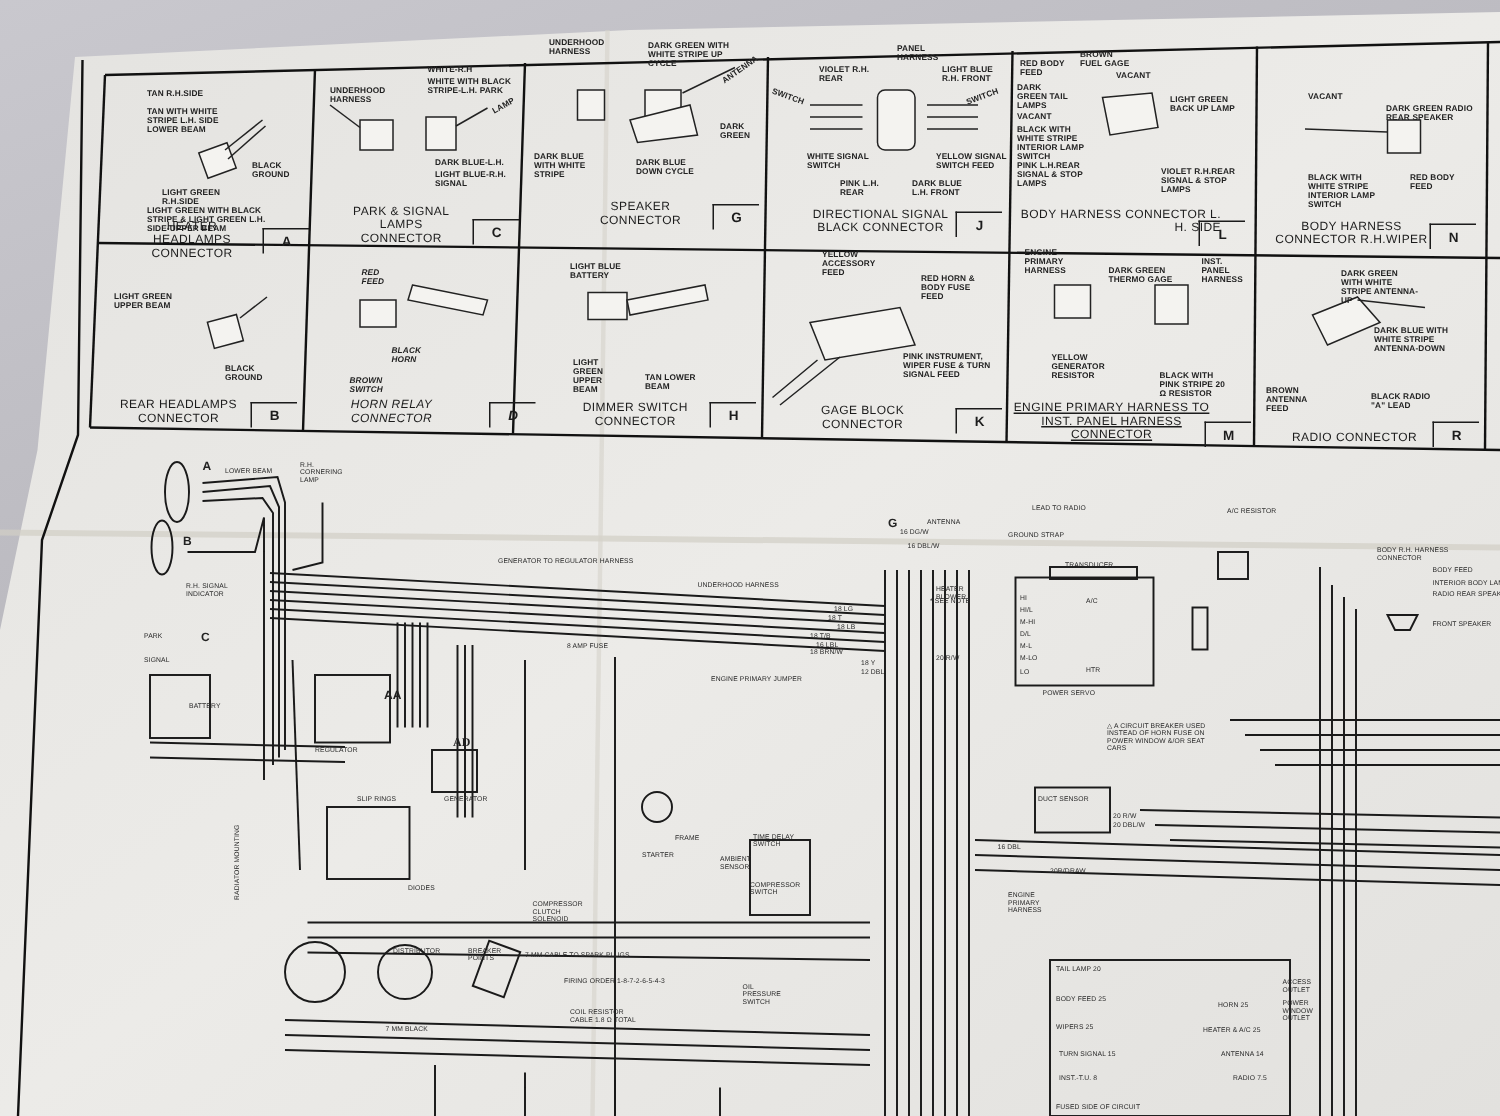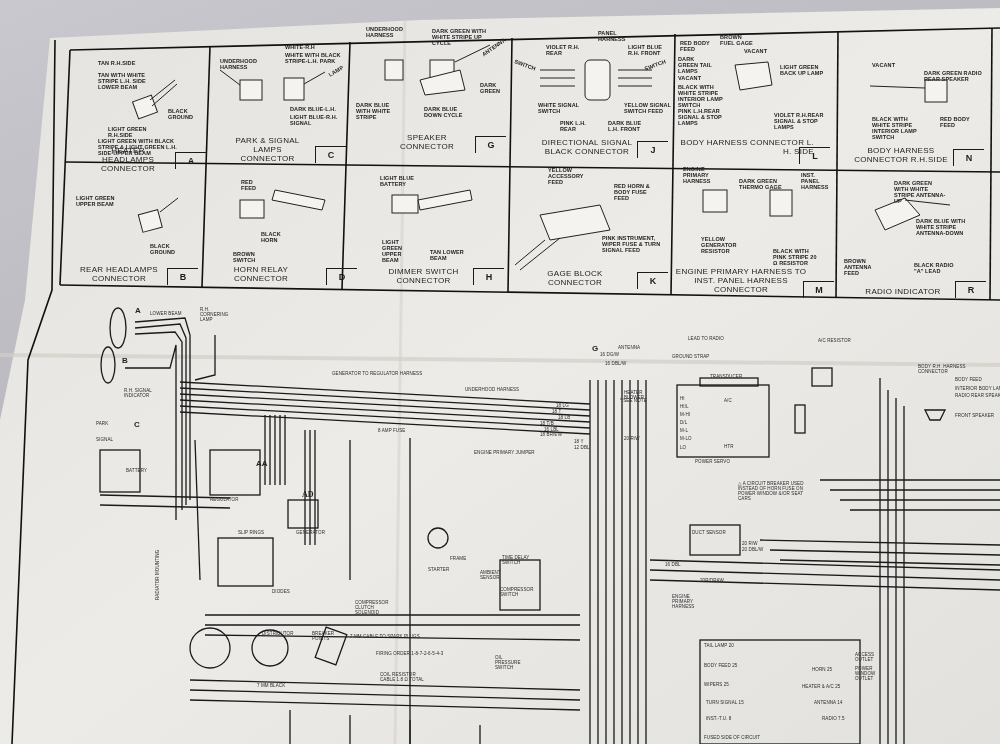--- a/index.html
+++ b/index.html
@@ -193,32 +193,32 @@
   <div class="lbl" style="left:100px;top:82px;width:58px;white-space:normal;">VIOLET R.H.REAR SIGNAL &amp; STOP LAMPS</div>
   <div class="title" style="left:0px;width:140px;right:auto;bottom:10px;text-align:right;">BODY HARNESS CONNECTOR L. H. SIDE</div>
   <div class="code" style="right:6px;bottom:2px;">L</div>
 </div>
 
 <div class="panel" style="left:838px;top:32px;width:152px;height:136px;border:none;">
   <div class="lbl" style="left:34px;top:30px;">VACANT</div>
   <div class="lbl" style="left:86px;top:38px;width:60px;white-space:normal;">DARK GREEN RADIO REAR SPEAKER</div>
   <div class="lbl" style="left:34px;top:84px;width:46px;white-space:normal;">BLACK WITH WHITE STRIPE INTERIOR LAMP SWITCH</div>
   <div class="lbl" style="left:102px;top:84px;width:30px;white-space:normal;">RED BODY FEED</div>
-  <div class="title" style="left:8px;width:110px;right:auto;bottom:4px;">BODY HARNESS CONNECTOR R.H.SIDE</div>
+  <div class="title" style="left:8px;width:110px;right:auto;bottom:4px;">BODY HARNESS CONNECTOR R.H.WIPER</div>
   <div class="code" style="right:6px;bottom:2px;">N</div>
 </div>
 
 <div class="panel" style="left:64px;top:165px;width:140px;height:120px;border:none;">
   <div class="lbl" style="left:12px;top:30px;width:40px;white-space:normal;">LIGHT GREEN UPPER BEAM</div>
   <div class="lbl" style="left:86px;top:78px;width:30px;white-space:normal;">BLACK GROUND</div>
   <div class="title" style="left:10px;width:90px;right:auto;bottom:2px;">REAR HEADLAMPS CONNECTOR</div>
   <div class="code" style="right:6px;bottom:0px;">B</div>
 </div>
 
-<div class="panel" style="left:205px;top:165px;width:156px;height:122px;border:none;">
+<div class="panel" style="left:205px;top:165px;width:156px;height:122px;border:none;font-style:italic;">
   <div class="lbl" style="left:36px;top:14px;width:22px;white-space:normal;">RED FEED</div>
   <div class="lbl" style="left:56px;top:66px;width:24px;white-space:normal;">BLACK HORN</div>
   <div class="lbl" style="left:28px;top:86px;width:26px;white-space:normal;">BROWN SWITCH</div>
   <div class="title" style="left:6px;width:100px;right:auto;bottom:4px;">HORN RELAY CONNECTOR</div>
   <div class="code" style="right:4px;bottom:2px;">D</div>
 </div>
 
 <div class="panel" style="left:346px;top:163px;width:162px;height:126px;border:none;">
   <div class="lbl" style="left:34px;top:12px;width:36px;white-space:normal;">LIGHT BLUE BATTERY</div>
   <div class="lbl" style="left:36px;top:76px;width:34px;white-space:normal;">LIGHT GREEN UPPER BEAM</div>
@@ -234,30 +234,30 @@
   <div class="title" style="left:10px;width:110px;right:auto;bottom:4px;">GAGE BLOCK CONNECTOR</div>
   <div class="code" style="right:4px;bottom:2px;">K</div>
 </div>
 
 <div class="panel" style="left:673px;top:166px;width:163px;height:130px;border:none;">
   <div class="lbl" style="left:10px;top:0px;width:30px;white-space:normal;">ENGINE PRIMARY HARNESS</div>
   <div class="lbl" style="left:66px;top:12px;width:44px;white-space:normal;">DARK GREEN THERMO GAGE</div>
   <div class="lbl" style="left:128px;top:6px;width:30px;white-space:normal;">INST. PANEL HARNESS</div>
   <div class="lbl" style="left:28px;top:70px;width:34px;white-space:normal;">YELLOW GENERATOR RESISTOR</div>
   <div class="lbl" style="left:100px;top:82px;width:46px;white-space:normal;">BLACK WITH PINK STRIPE 20 Ω RESISTOR</div>
-  <div class="title" style="left:2px;width:132px;right:auto;bottom:2px;">ENGINE PRIMARY HARNESS TO INST. PANEL HARNESS CONNECTOR</div>
+  <div class="title" style="left:2px;width:132px;right:auto;bottom:2px;text-decoration:underline;">ENGINE PRIMARY HARNESS TO INST. PANEL HARNESS CONNECTOR</div>
   <div class="code" style="right:2px;bottom:-2px;">M</div>
 </div>
 
 <div class="panel" style="left:838px;top:168px;width:152px;height:132px;border:none;">
   <div class="lbl" style="left:56px;top:12px;width:52px;white-space:normal;">DARK GREEN WITH WHITE STRIPE ANTENNA-UP</div>
   <div class="lbl" style="left:78px;top:50px;width:52px;white-space:normal;">DARK BLUE WITH WHITE STRIPE ANTENNA-DOWN</div>
   <div class="lbl" style="left:6px;top:90px;width:44px;white-space:normal;">BROWN ANTENNA FEED</div>
   <div class="lbl" style="left:76px;top:94px;width:50px;white-space:normal;">BLACK RADIO "A" LEAD</div>
-  <div class="title" style="left:20px;width:90px;right:auto;bottom:4px;">RADIO INDICATOR</div>
+  <div class="title" style="left:20px;width:90px;right:auto;bottom:4px;">RADIO CONNECTOR</div>
   <div class="code" style="right:4px;bottom:2px;">R</div>
 </div>
 
 <div class="wlbl" style="left:150px;top:311px;">LOWER BEAM</div>
 <div class="wlbl" style="left:200px;top:307px;width:30px;white-space:normal;">R.H. CORNERING LAMP</div>
 <div class="wlbl" style="left:124px;top:388px;width:32px;white-space:normal;">R.H. SIGNAL INDICATOR</div>
 <div class="wlbl" style="left:96px;top:421px;">PARK</div>
 <div class="wlbl" style="left:96px;top:437px;">SIGNAL</div>
 <div class="wlbl" style="left:126px;top:468px;">BATTERY</div>
 <div class="wlbl" style="left:210px;top:497px;">REGULATOR</div>

